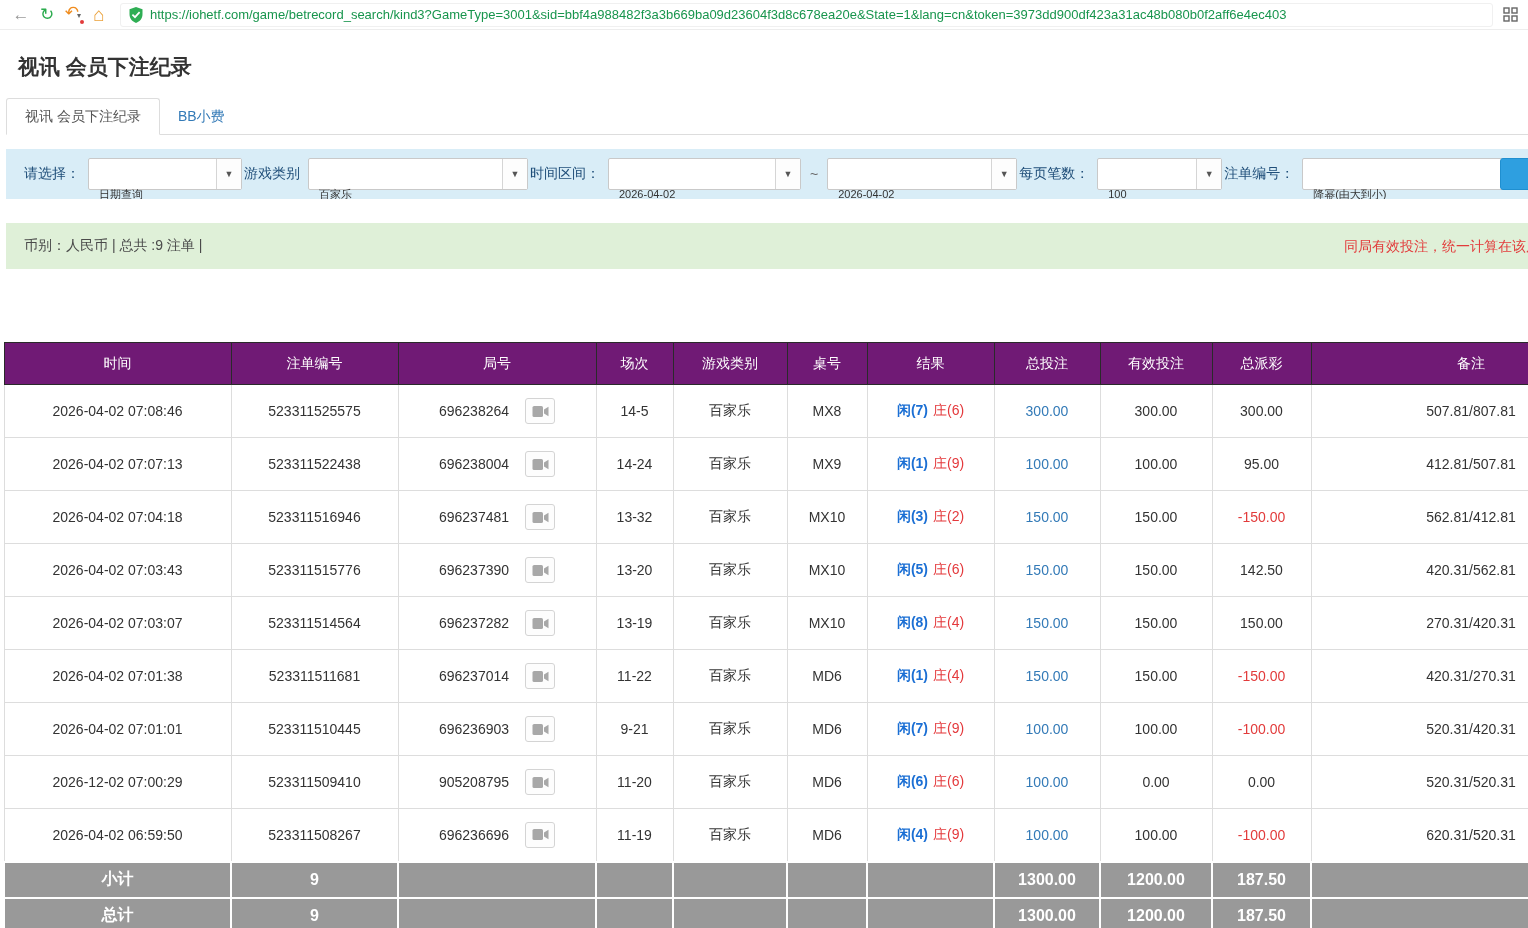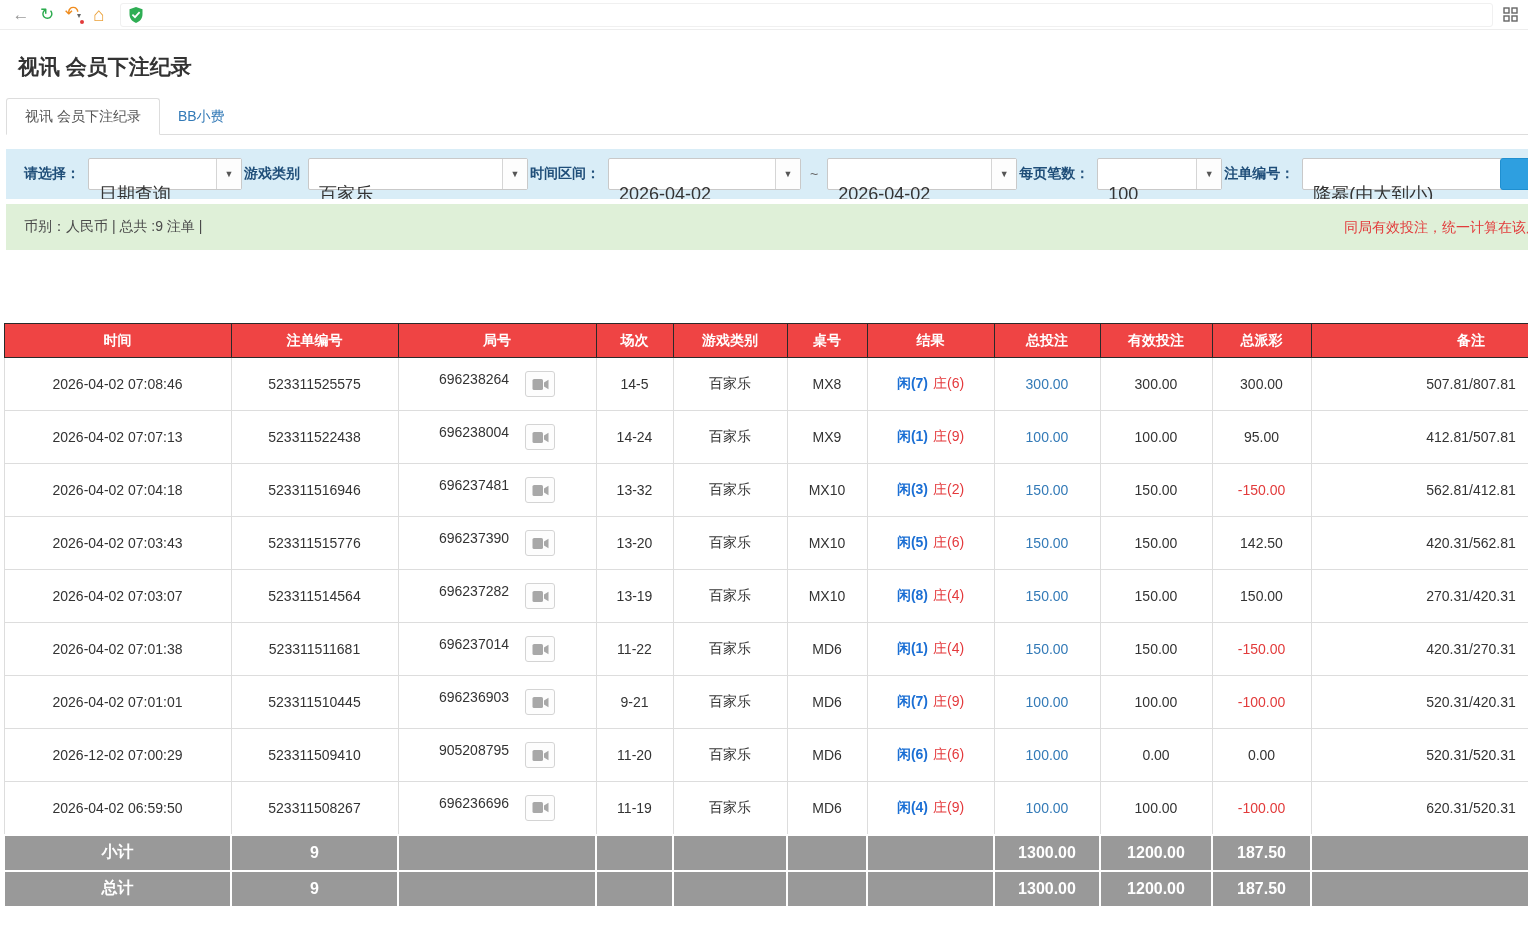--- a/index.html
+++ b/index.html
@@ -26,68 +26,69 @@
   .page-title { margin:23px 0 0 18px; font-size:21px; font-weight:600; color:#333; }
 
   .tabs { display:flex; align-items:flex-end; margin:17px 0 0 6px; border-bottom:1px solid #ddd; height:37px; }
   .tab { padding:0 18px; line-height:35px; font-size:14px; color:#337ab7; cursor:pointer; }
   .tab.active { background:#fff; color:#555; border:1px solid #ddd; border-bottom:1px solid #fff;
     border-radius:3px 3px 0 0; margin-bottom:-1px; }
 
   
   .filter-bar { margin:14px 0 0 6px; height:50px; background:#d9edf7; display:flex; align-items:center;
     padding-left:18px; position:relative; overflow:hidden; }
-  .f-label { font-size:14px; font-weight:bold; color:#1f4e79; white-space:nowrap; margin:0 8px 0 2px; }
+  .f-label { font-size:14px; font-weight:normal; color:#1f4e79; white-space:nowrap; margin:0 8px 0 2px; }
   .f-label:first-child { margin-left:0; }
   .combo { display:inline-flex; align-items:center; height:32px; background:#fff;
     border:1px solid #c9c9c9; border-radius:2px; cursor:pointer; flex:0 0 auto; }
-  .combo .val { flex:1; padding:0 10px; font-size:18px; color:#333; white-space:nowrap; overflow:hidden;margin-top:40px; }
+  .combo .val { flex:1; padding:0 10px; font-size:11px; color:#333; white-space:nowrap; overflow:hidden;margin-top:40px; }
   .combo .arrow { width:25px; align-self:stretch; border-left:1px solid #d5d5d5; display:flex;
     align-items:center; justify-content:center; font-size:9px; color:#555; background:#fdfdfd; }
   .tilde { color:#666; font-size:14px; margin:0 9px; }
   .search-btn { position:absolute; right:-30px; top:9px; width:58px; height:32px; background:#2e9fe0;
     border:1px solid #1f8fd0; border-radius:3px; cursor:pointer; }
 
   
-  .alert { margin:5px 0 0 6px; height:46px; background:#dff0d8; display:flex; align-items:center;
+  .alert { margin:24px 0 0 6px; height:46px; background:#dff0d8; display:flex; align-items:center;
     padding:0 18px; font-size:14px; color:#4a4a4a; position:relative; overflow:hidden; }
   .alert .right-note { position:absolute; right:-12px; top:0; line-height:46px; color:#e23b3b;
     font-size:14px; white-space:nowrap; }
 
   
   .bet-table { border-collapse:collapse; table-layout:fixed; width:1627px; margin:73px 0 0 3px; }
-  .bet-table thead th { background:#ef4444; color:#fff; font-size:14px; font-weight:bold; height:34px;
+  .bet-table thead th { background:#701a75; color:#fff; font-size:14px; font-weight:normal; height:42px;
     border:1px solid #2a2a2a; text-align:center; }
   .bet-table tbody td { height:53px; border:1px solid #ddd; background:#fff; text-align:center;
     font-size:14px; color:#333; }
   .bet-table .blue { color:#337ab7; }
   .bet-table .neg { color:#e23b3b; }
   .result .player { color:#1b6fd4; margin-right:5px;font-weight:bold; }
   .result .banker { color:#e4393c; }
-  .round-wrap { display:inline-flex; gap:16px; }
+  .round-wrap { display:inline-flex; align-items:center; gap:16px; }
   .video-btn { width:30px; height:26px; border:1px solid #d4d4d4; border-radius:3px; background:#fdfdfd;
     display:inline-flex; align-items:center; justify-content:center; cursor:pointer; }
   .bet-table tfoot td { background:#999; color:#fff; font-size:16px; font-weight:bold; height:36px;
     border:2px solid #fff; text-align:center; }
 </style>
 </head>
 <body>
 
 <div class="browser-bar">
   <span class="nav-ico ico-back">←</span>
   <span class="nav-ico ico-refresh">↻</span>
   <span class="nav-ico ico-undo">↶<span class="drop">▾</span><span class="dot"></span></span>
   <span class="nav-ico ico-home">⌂</span>
   <div class="address">
     <span class="shield">
       <svg width="14" height="16" viewBox="0 0 14 16">
           <path d="M7 0 L13.5 2.3 V7 C13.5 11.6 10.8 14.5 7 16 C3.2 14.5 0.5 11.6 0.5 7 V2.3 Z" fill="#2fae54"></path>
           <path d="M3.4 7.6 L6 10.2 L10.6 5.2" stroke="#fff" stroke-width="1.7" fill="none"></path>
         </svg>
     </span>
+    <span class="url-text">https://iohetf.com/game/betrecord_search/kind3?GameType=3001&amp;sid=bbf4a988482f3a3b669ba09d23604f3d8c678ea20e&amp;State=1&amp;lang=cn&amp;token=3973dd900df423a31ac48b080b0f2aff6e4ec403</span>
   </div>
   <span class="grid-ico">
     <svg width="15" height="15" viewBox="0 0 15 15">
         <rect x="1" y="1" width="5" height="5" fill="none" stroke="#666" stroke-width="1.4"></rect>
         <rect x="9" y="1" width="5" height="5" fill="none" stroke="#666" stroke-width="1.4"></rect>
         <rect x="1" y="9" width="5" height="5" fill="none" stroke="#666" stroke-width="1.4"></rect>
         <rect x="9" y="9" width="5" height="5" fill="none" stroke="#666" stroke-width="1.4"></rect>
       </svg>
   </span>
 </div>

